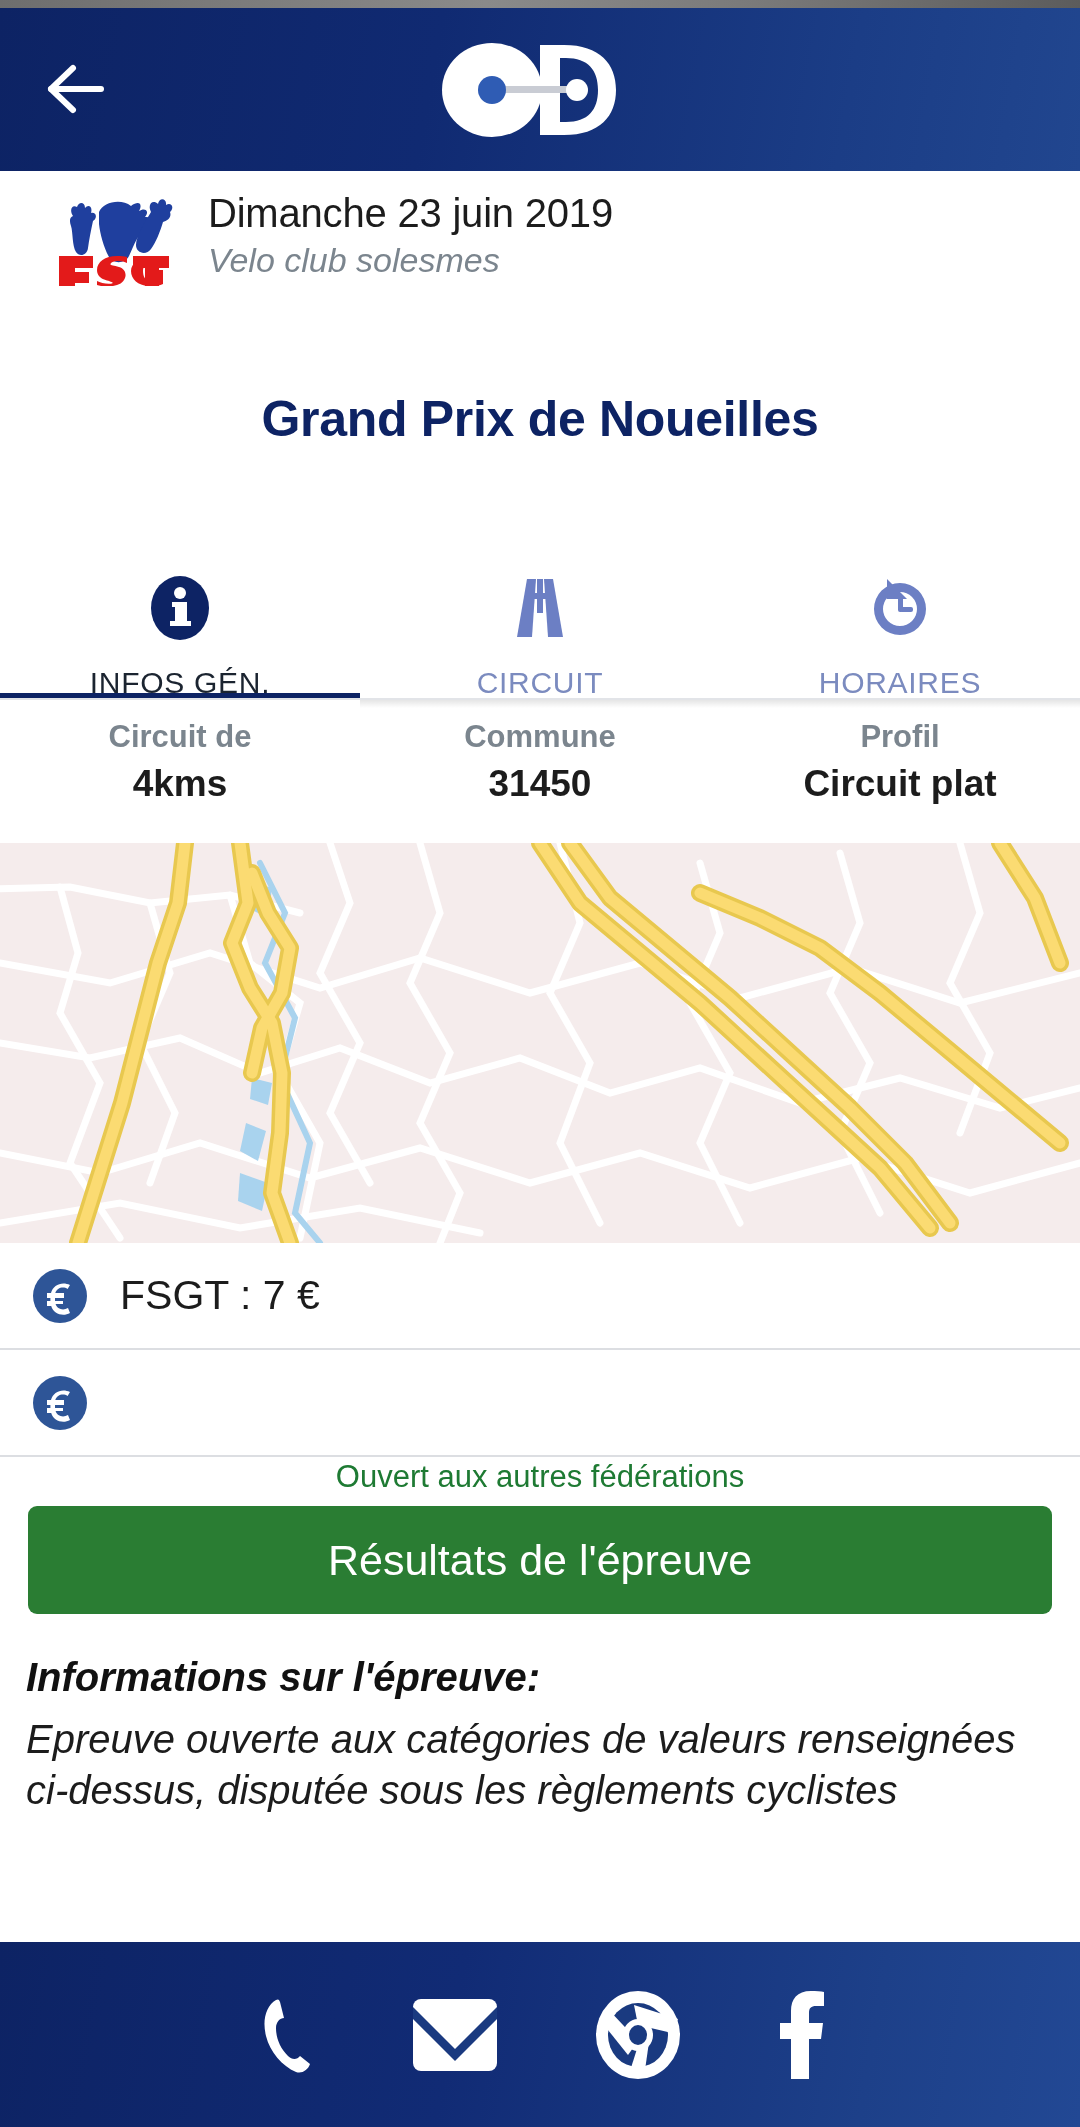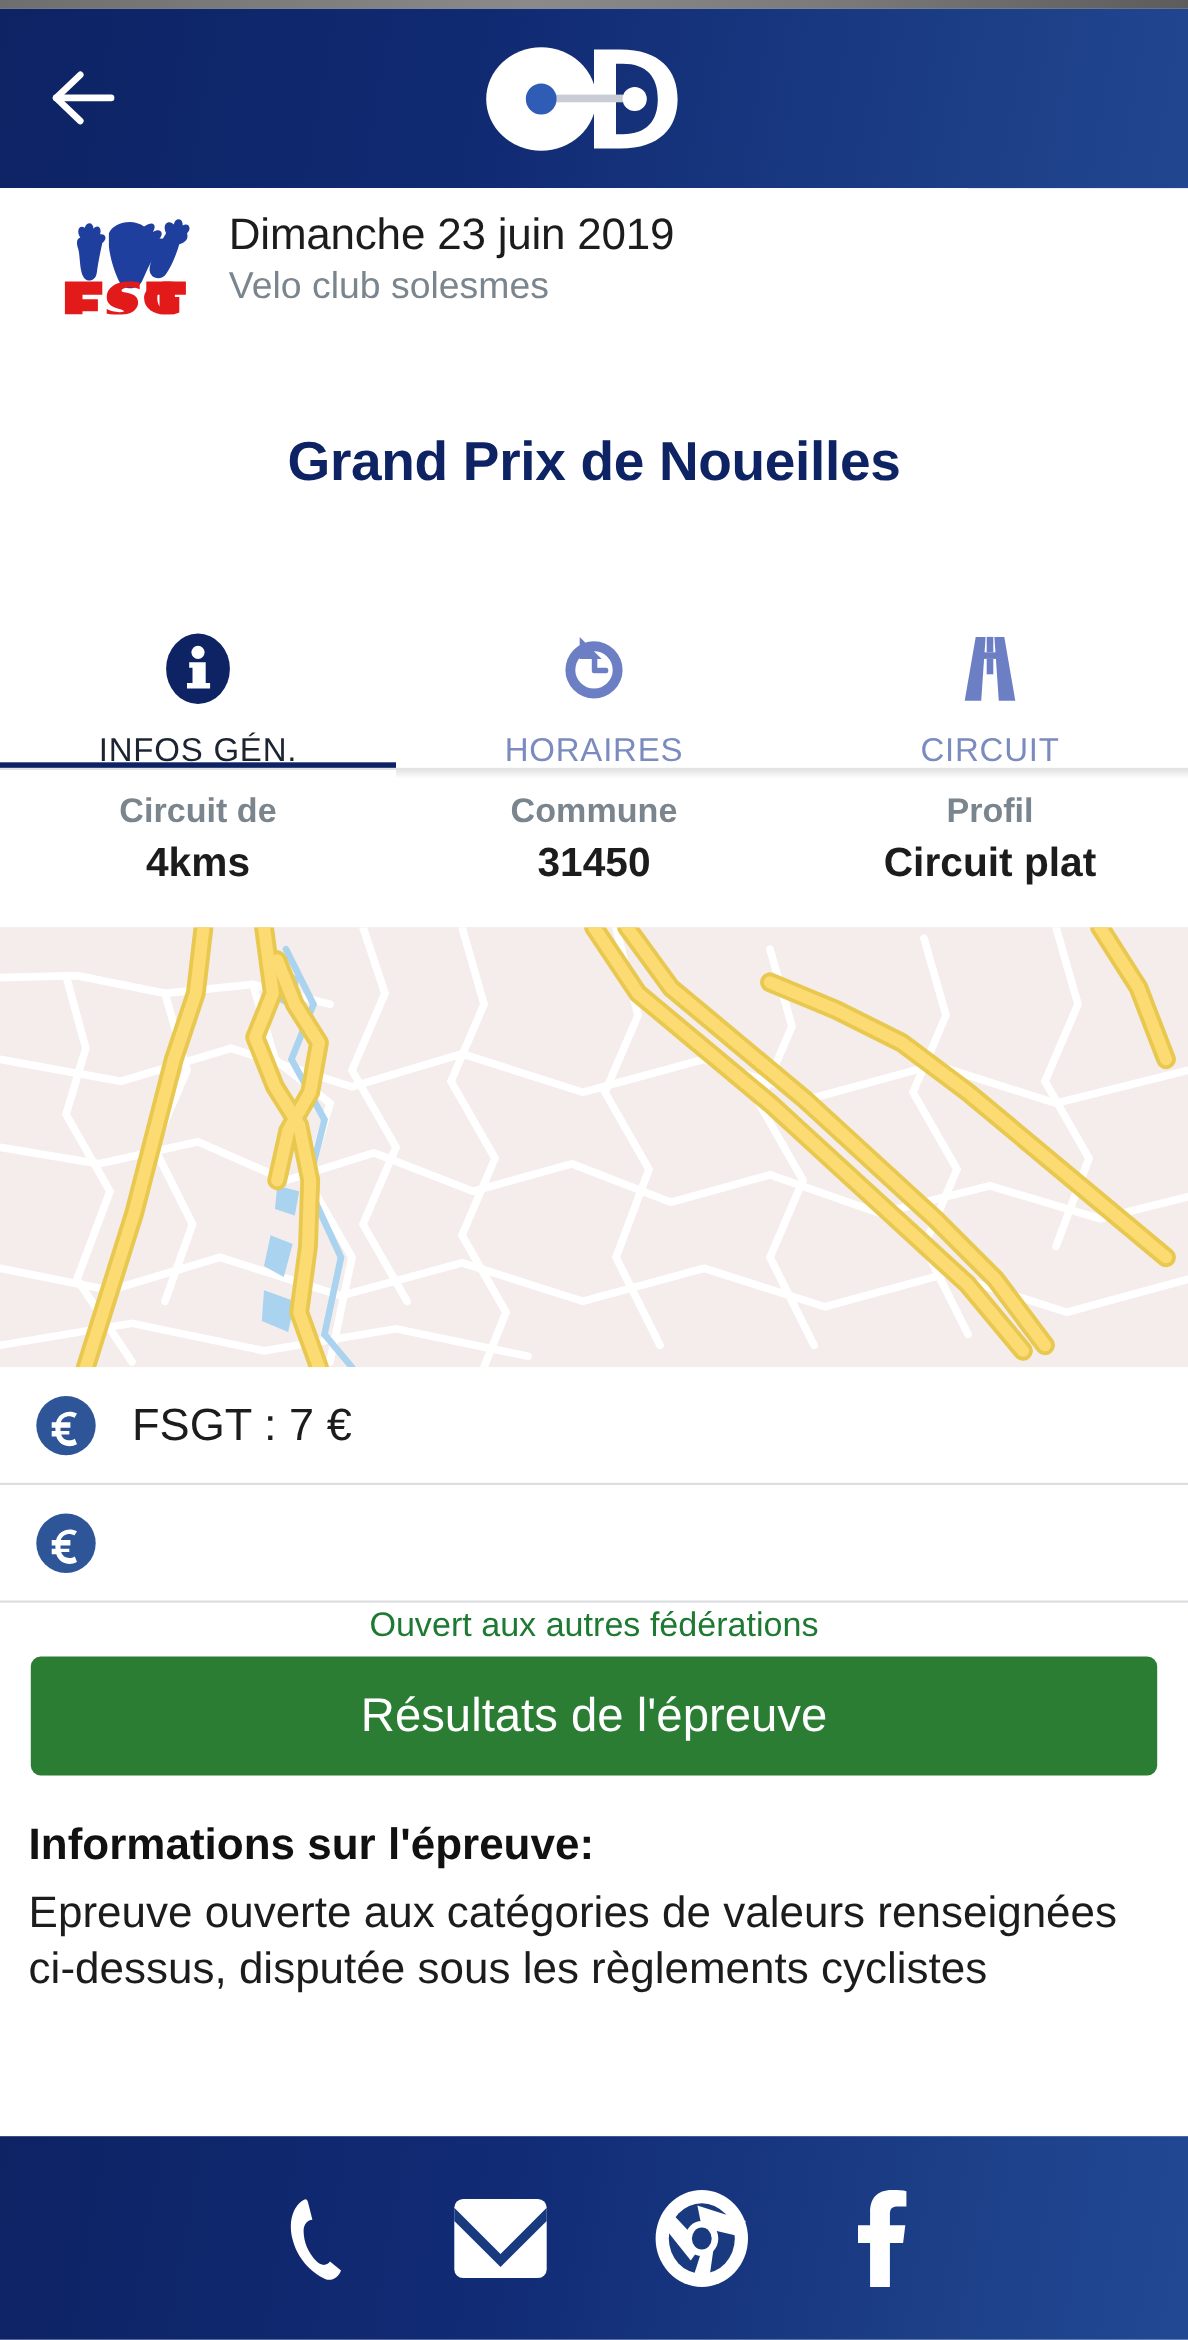--- a/index.html
+++ b/index.html
@@ -37,21 +37,21 @@
   .club-header {
     position:absolute; top:171px; left:0; width:880px; height:130px;
     display:flex; align-items:center; background:#fff;
   }
   .fsgt-logo { margin-left:55px; width:118px; height:100px; position:relative; }
   .club-text { margin-left:35px; }
   .club-date {
     font-size:40px; color:#1c1c1c; line-height:1.12; letter-spacing:-0.2px;
   }
   .club-name {
-    font-size:34px; color:#7b858e; line-height:1.2; margin-top:4px;
+    font-size:34px; color:#7b858e; line-height:1.2; margin-top:4px;font-style:italic;
   }
 
   
   .event-title {
     position:absolute; top:390px; left:0; width:1080px;
     text-align:center; font-size:50px; font-weight:bold;
     color:#0d2364; letter-spacing:-0.3px;
   }
 
   
@@ -121,21 +121,21 @@
     font-size:31px; color:#1e7a33;
   }
   .results-btn {
     position:absolute; top:1506px; left:28px; width:1024px; height:108px;
     background:#2a7d33; border-radius:9px;
     display:flex; align-items:center; justify-content:center;
     color:#ffffff; font-size:43px;
   }
 
   
-  .info-block { position:absolute; top:1655px; left:26px; width:1032px; }
+  .info-block { position:absolute; top:1655px; left:26px; width:1032px;font-style:italic; }
   .info-heading { font-size:40px; font-weight:bold; color:#111; }
   .info-body { margin-top:14px; font-size:40px; color:#1c1c1c; line-height:1.28; }
 
   
   .bottombar {
     position:absolute; bottom:0; left:0; width:1080px; height:185px;
     background:linear-gradient(100deg,#0d2364 0%,#112b75 42%,#1d4089 80%,#224894 100%);
     display:flex; align-items:center; justify-content:center; gap:95px;
   }
   .bottombar .nav-icon { display:flex; align-items:center; justify-content:center; }
@@ -209,42 +209,42 @@
         <ellipse cx="31" cy="33" rx="29" ry="32" fill="#0d2364"></ellipse>
         <circle cx="31" cy="18" r="6" fill="#ffffff"></circle>
         <path d="M23 27 H38 V46 H42 V51 H21 V46 H26 V32 H23 Z" fill="#ffffff"></path>
       </svg>
     </div>
     <div class="tab-label">INFOS GÉN.</div>
   </div>
 
   <div class="tab">
     <div class="tab-icon">
+      <svg width="62" height="66" viewBox="0 0 62 66">
+        <path d="M18 4 H27 L23 62 H8 Z" fill="#6c7fc4"></path>
+        <path d="M35 4 H44 L54 62 H39 Z" fill="#6c7fc4"></path>
+        <rect x="28" y="4" width="6" height="14" fill="#6c7fc4"></rect>
+        <rect x="28" y="24" width="6" height="14" fill="#6c7fc4"></rect>
+        <rect x="24" y="18" width="14" height="6" fill="#6c7fc4"></rect>
+      </svg>
+    </div>
+    <div class="tab-label">CIRCUIT</div>
+  </div>
+
+  <div class="tab">
+    <div class="tab-icon">
       <svg width="66" height="66" viewBox="0 0 66 66">
         <path d="M33 8 A26 26 0 1 0 59 34 A26 26 0 0 0 33 8 Z
                  M33 17 A17 17 0 1 1 16 34 A17 17 0 0 1 33 17 Z" fill="#6c7fc4"></path>
         <path d="M20 4 L20 24 L40 24 Z" fill="#6c7fc4"></path>
         <rect x="31" y="22" width="5" height="15" rx="2" fill="#6c7fc4"></rect>
         <rect x="33" y="32" width="13" height="5" rx="2" fill="#6c7fc4"></rect>
       </svg>
     </div>
     <div class="tab-label">HORAIRES</div>
-  </div>
-
-  <div class="tab">
-    <div class="tab-icon">
-      <svg width="62" height="66" viewBox="0 0 62 66">
-        <path d="M18 4 H27 L23 62 H8 Z" fill="#6c7fc4"></path>
-        <path d="M35 4 H44 L54 62 H39 Z" fill="#6c7fc4"></path>
-        <rect x="28" y="4" width="6" height="14" fill="#6c7fc4"></rect>
-        <rect x="28" y="24" width="6" height="14" fill="#6c7fc4"></rect>
-        <rect x="24" y="18" width="14" height="6" fill="#6c7fc4"></rect>
-      </svg>
-    </div>
-    <div class="tab-label">CIRCUIT</div>
   </div>
 
   <div class="tab-underline"></div>
 </div>
 <div class="tabs-divider"></div>
 <div class="tabs-shadow"></div>
 
 <div class="stats">
   <div class="stat">
     <div class="stat-label">Circuit de</div>

